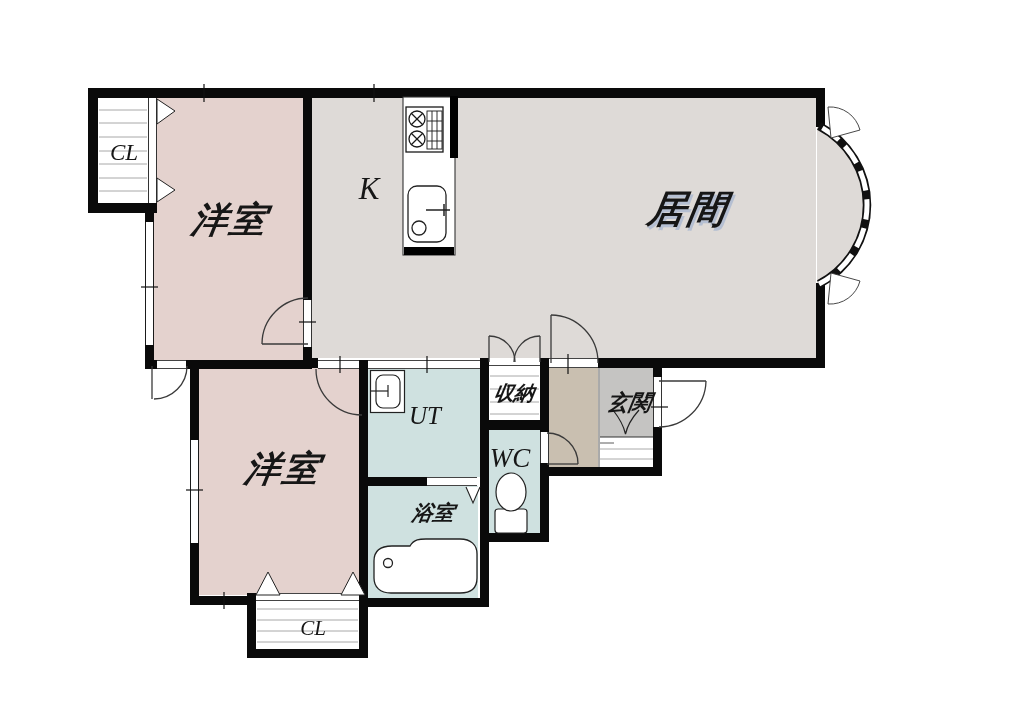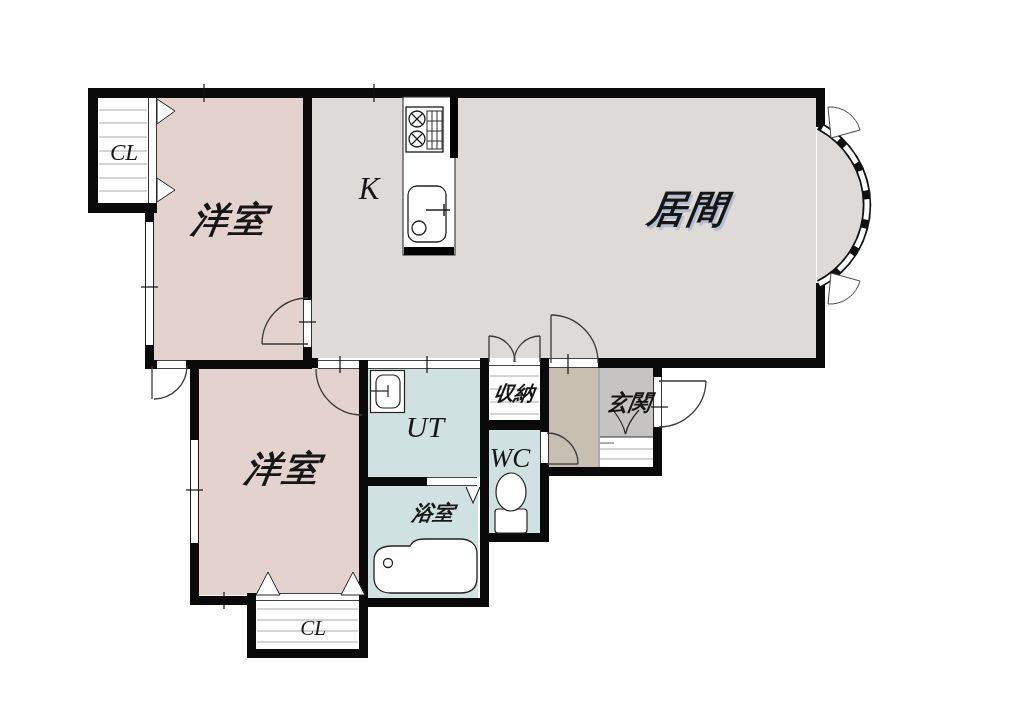--- a/index.html
+++ b/index.html
@@ -220,21 +220,21 @@
   <div class="lbl latin" style="left:100px;top:137px;width:48px;height:32px;font-size:23px;">CL</div>
 
   <div class="lbl jp" style="left:178px;top:196px;width:104px;height:48px;font-size:36px;letter-spacing:2px;">洋室</div>
 
   <div class="lbl latin" style="left:344px;top:170px;width:50px;height:38px;font-size:31px;">K</div>
 
   <div class="lbl jp shadowed" style="left:628px;top:183px;width:120px;height:52px;font-size:38px;letter-spacing:2px;">居間</div>
 
   <div class="lbl jp" style="left:231px;top:445px;width:104px;height:48px;font-size:36px;letter-spacing:2px;">洋室</div>
 
-  <div class="lbl latin" style="left:394px;top:407px;width:62px;height:40px;font-size:30px;">UT</div>
+  <div class="lbl latin" style="left:394px;top:396px;width:62px;height:40px;font-size:25px;">UT</div>
 
   <div class="lbl jp" style="left:486px;top:378px;width:56px;height:30px;font-size:20px;">収納</div>
 
   <div class="lbl jp" style="left:601px;top:389px;width:56px;height:28px;font-size:22px;">玄関</div>
 
   <div class="lbl latin" style="left:485px;top:440px;width:50px;height:36px;font-size:27px;">WC</div>
 
   <div class="lbl jp" style="left:404px;top:498px;width:58px;height:30px;font-size:21px;">浴室</div>
 
   <div class="lbl latin" style="left:288px;top:613px;width:50px;height:30px;font-size:21px;">CL</div>

